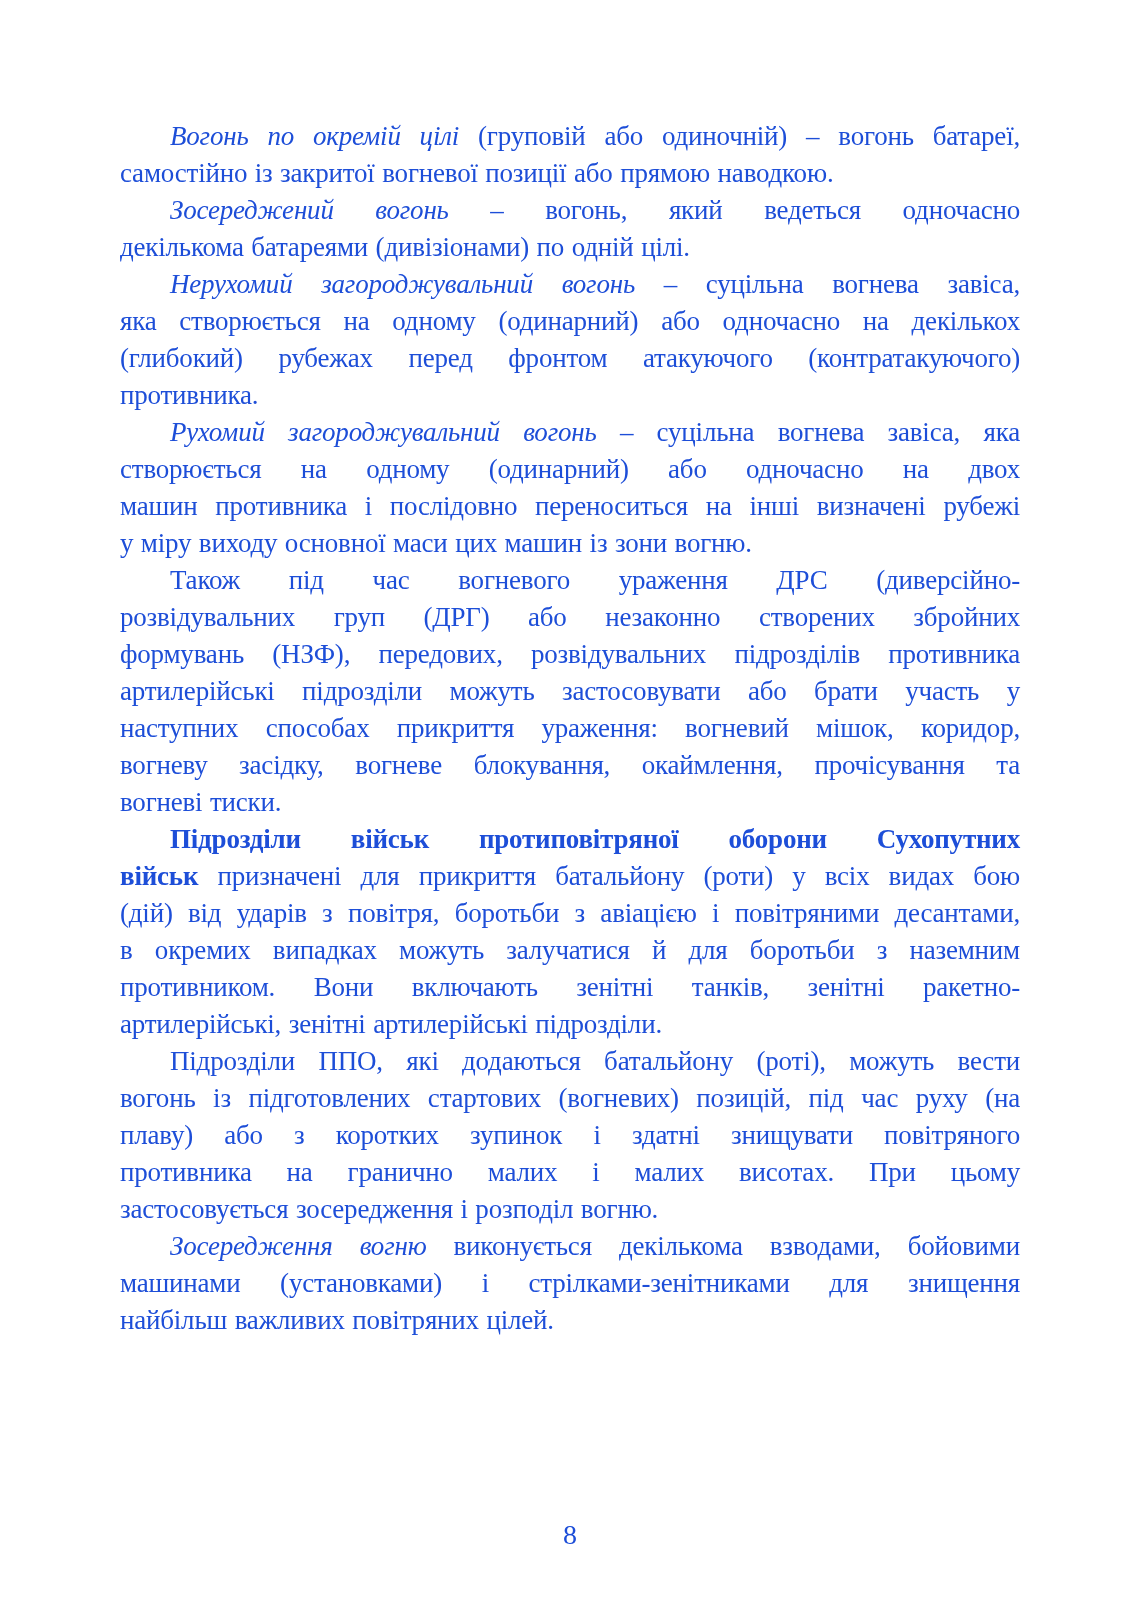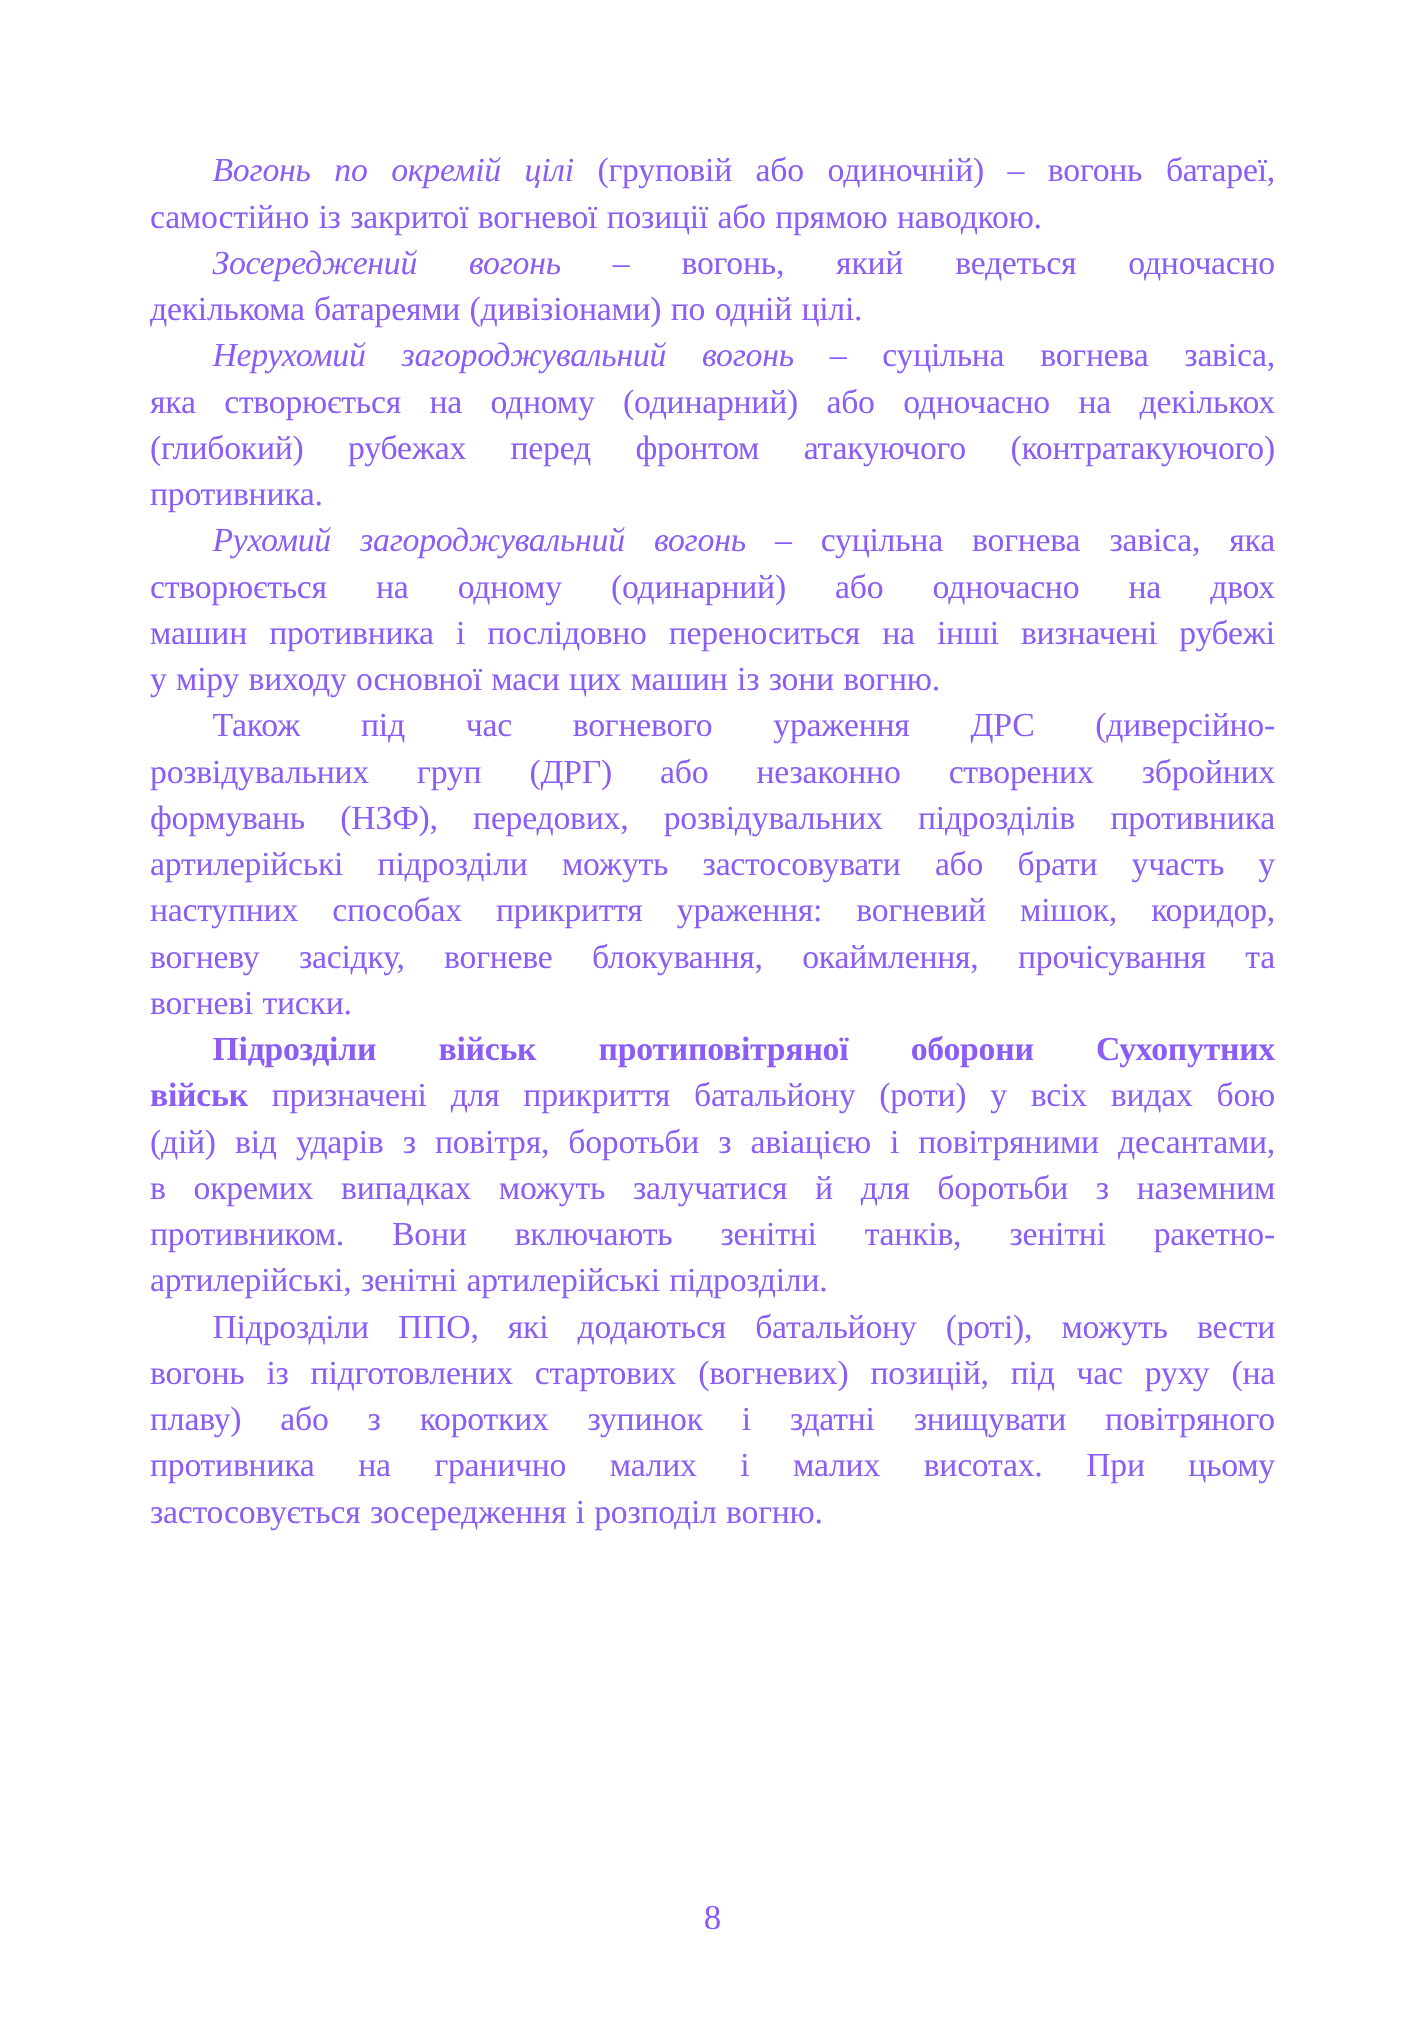--- a/index.html
+++ b/index.html
@@ -7,21 +7,21 @@
     padding: 0;
     background: #ffffff;
   }
   .page {
     position: relative;
     width: 1142px;
     height: 1615px;
     background: #ffffff;
     overflow: hidden;
     font-family: "Liberation Serif", "DejaVu Serif", serif;
-    color: #8b5cf6;
+    color: #1d4ed8;
     border-radius: 13px;
   }
   .text-block {
     position: absolute;
     left: 120px;
     top: 118px;
     width: 900px;
   }
   .paragraph {
     margin: 0;
@@ -96,15 +96,20 @@
         <div class="line"><span class="rg">противником. Вони включають зенітні танків, зенітні ракетно-</span></div>
         <div class="line last"><span class="rg">артилерійські, зенітні артилерійські підрозділи.</span></div>
       </div>
       <div class="paragraph">
         <div class="line first"><span class="rg">Підрозділи ППО, які додаються батальйону (роті), можуть вести</span></div>
         <div class="line"><span class="rg">вогонь із підготовлених стартових (вогневих) позицій, під час руху (на</span></div>
         <div class="line"><span class="rg">плаву) або з коротких зупинок і здатні знищувати повітряного</span></div>
         <div class="line"><span class="rg">противника на гранично малих і малих висотах. При цьому</span></div>
         <div class="line last"><span class="rg">застосовується зосередження і розподіл вогню.</span></div>
       </div>
+      <div class="paragraph">
+        <div class="line first"><span class="it">Зосередження вогню</span><span class="rg"> виконується декількома взводами, бойовими</span></div>
+        <div class="line"><span class="rg">машинами (установками) і стрілками-зенітниками для знищення</span></div>
+        <div class="line last"><span class="rg">найбільш важливих повітряних цілей.</span></div>
+      </div>
     </div>
   <div class="footer">8</div>
 </div>
 
 </body></html>

